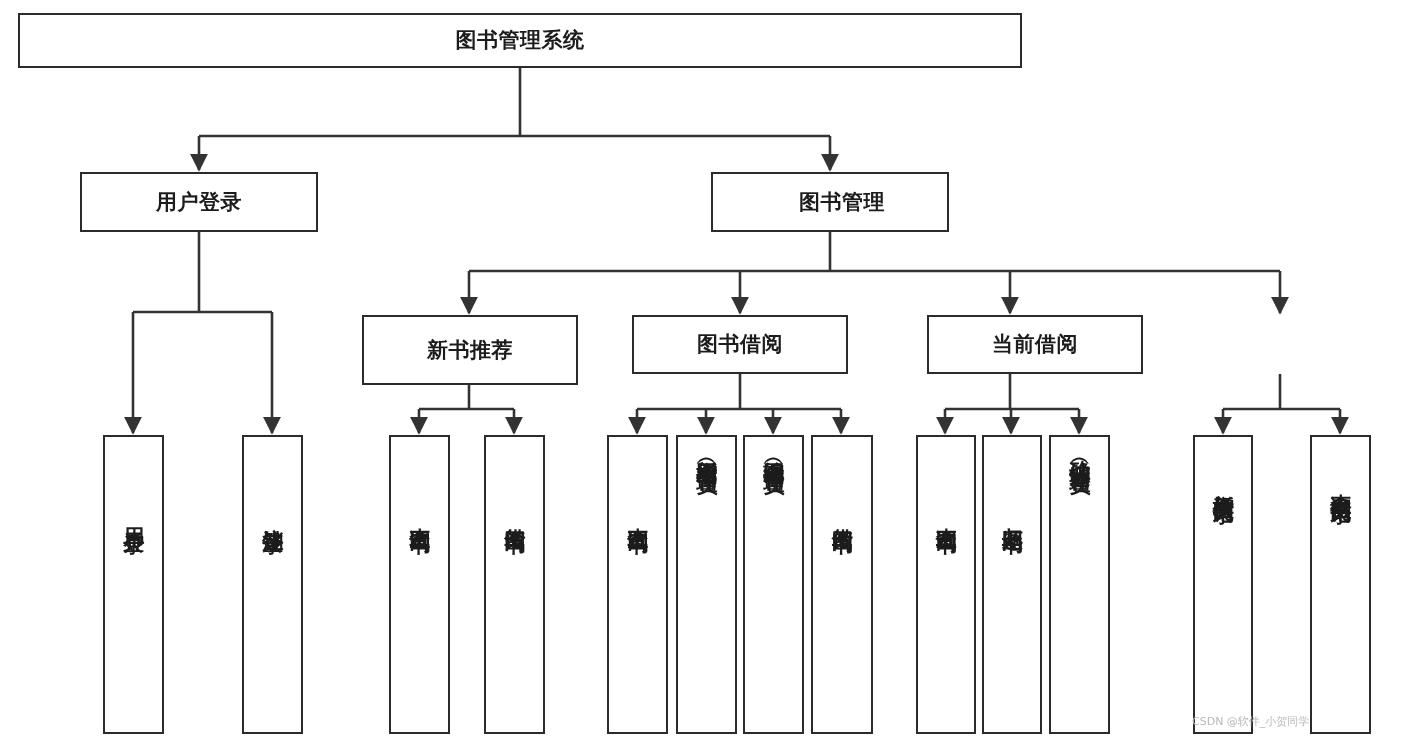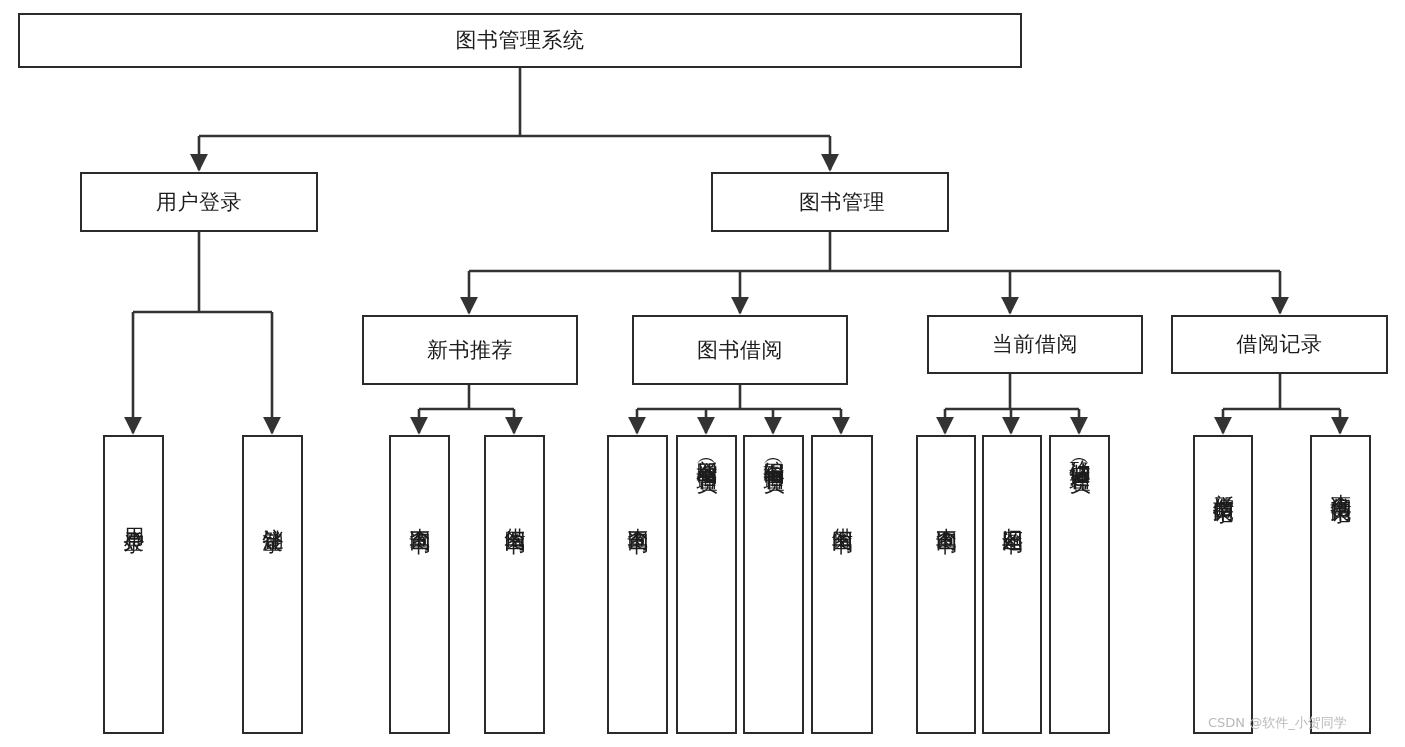--- a/index.html
+++ b/index.html
@@ -37,20 +37,21 @@
     display: flex;
     align-items: center;
     justify-content: center;
     overflow: hidden;
   }
   .node .label {
     color: #1c1c1c;
     text-align: right;
     line-height: 1.16;
     white-space: nowrap;
+    font-weight: bold;
   }
   
   .node.h .label {
     font-size: 21px;
     letter-spacing: 0.5px;
   }
   .node.root .label {
     font-size: 21px;
   }
   
@@ -62,25 +63,24 @@
     writing-mode: vertical-rl;
     text-orientation: upright;
     font-size: 21px;
     letter-spacing: 2px;
     line-height: 1;
   }
   .watermark {
     position: absolute;
     left: 1192px;
     top: 714px;
-    font-size: 13px;
+    font-size: 11px;
     color: #b9b9b9;
     white-space: nowrap;
     font-family: "DejaVu Sans", "Liberation Sans", sans-serif;
-    margin-left: 16px;
   }
 </style>
 </head>
 <body>
 
 <div id="diagram">
 
   <svg class="conn-layer" viewBox="0 0 1405 747" width="1405" height="747" xmlns="http://www.w3.org/2000/svg">
     <defs>
       <marker id="arrow" viewBox="0 0 10 10" refX="9" refY="5" markerWidth="7" markerHeight="7" orient="auto-start-reverse">
@@ -139,29 +139,26 @@
   <div class="node h" style="left:80px; top:172px; width:238px; height:60px;">
     <span class="label">用户登录</span>
   </div>
   <div class="node h" style="left:711px; top:172px; width:238px; height:60px;padding-left:24px;">
     <span class="label">图书管理</span>
   </div>
 
   <div class="node h" style="left:362px; top:315px; width:216px; height:70px;">
     <span class="label">新书推荐</span>
   </div>
-  <div class="node h" style="left:632px; top:315px; width:216px; height:70px;">
+  <div class="node h" style="left:632px; top:315px; width:216px; height:59px;">
     <span class="label">图书借阅</span>
   </div>
   <div class="node h" style="left:902px; top:315px; width:216px; height:59px;margin-left:25px;">
     <span class="label">当前借阅</span>
   </div>
-  <div class="node h" style="left:1171px; top:315px; width:217px; height:59px;">
-    <span class="label">借阅记录</span>
-  </div>
 
   <div class="node v" style="left:103px; top:435px; width:61px; height:299px; padding-top:74px;">
     <span class="label">用户登录</span>
   </div>
   <div class="node v" style="left:242px; top:435px; width:61px; height:299px; padding-top:74px;">
     <span class="label">注销登录</span>
   </div>
 
   <div class="node v" style="left:389px; top:435px; width:61px; height:299px; padding-top:74px;">
     <span class="label">查询图书</span>

